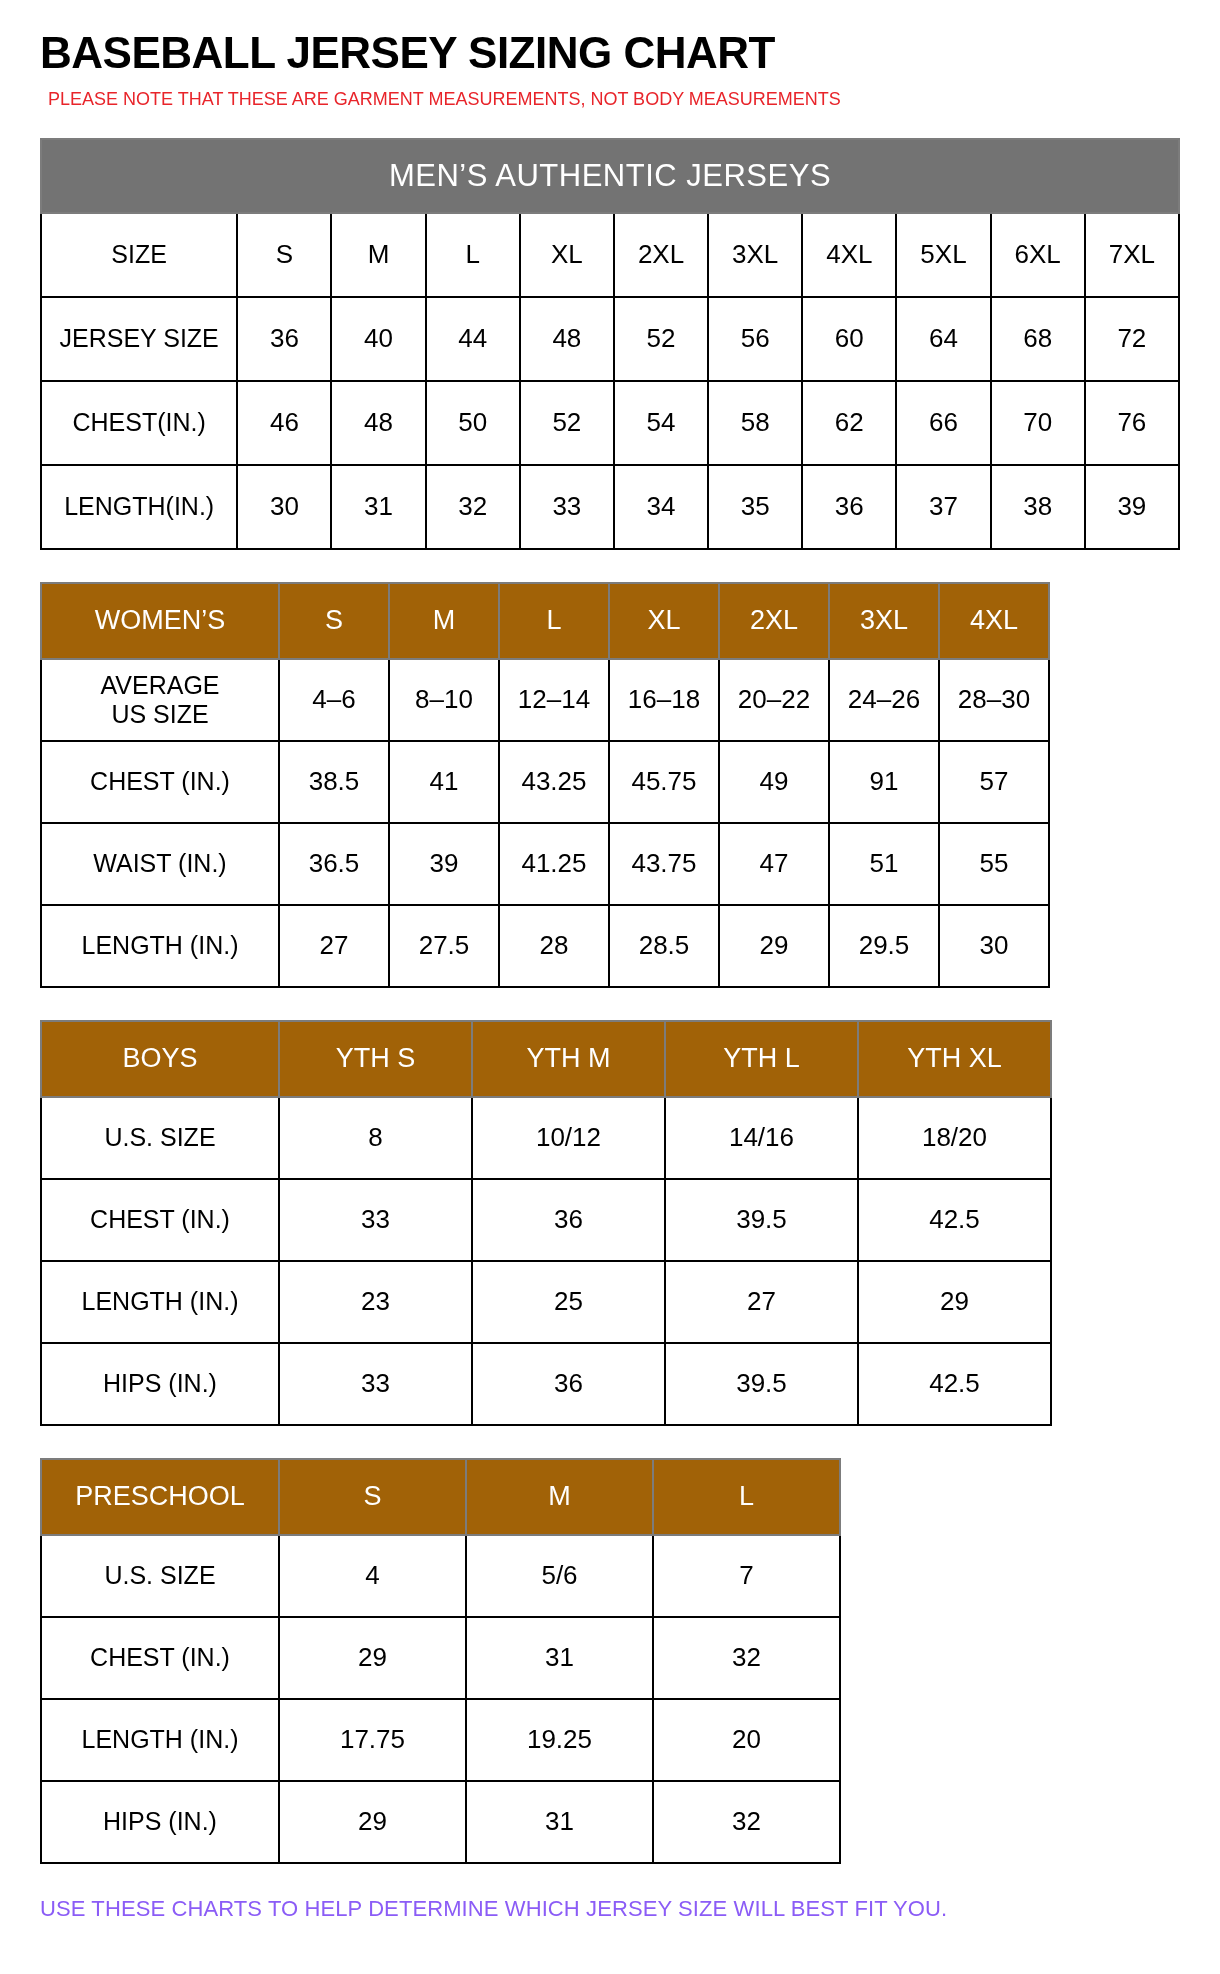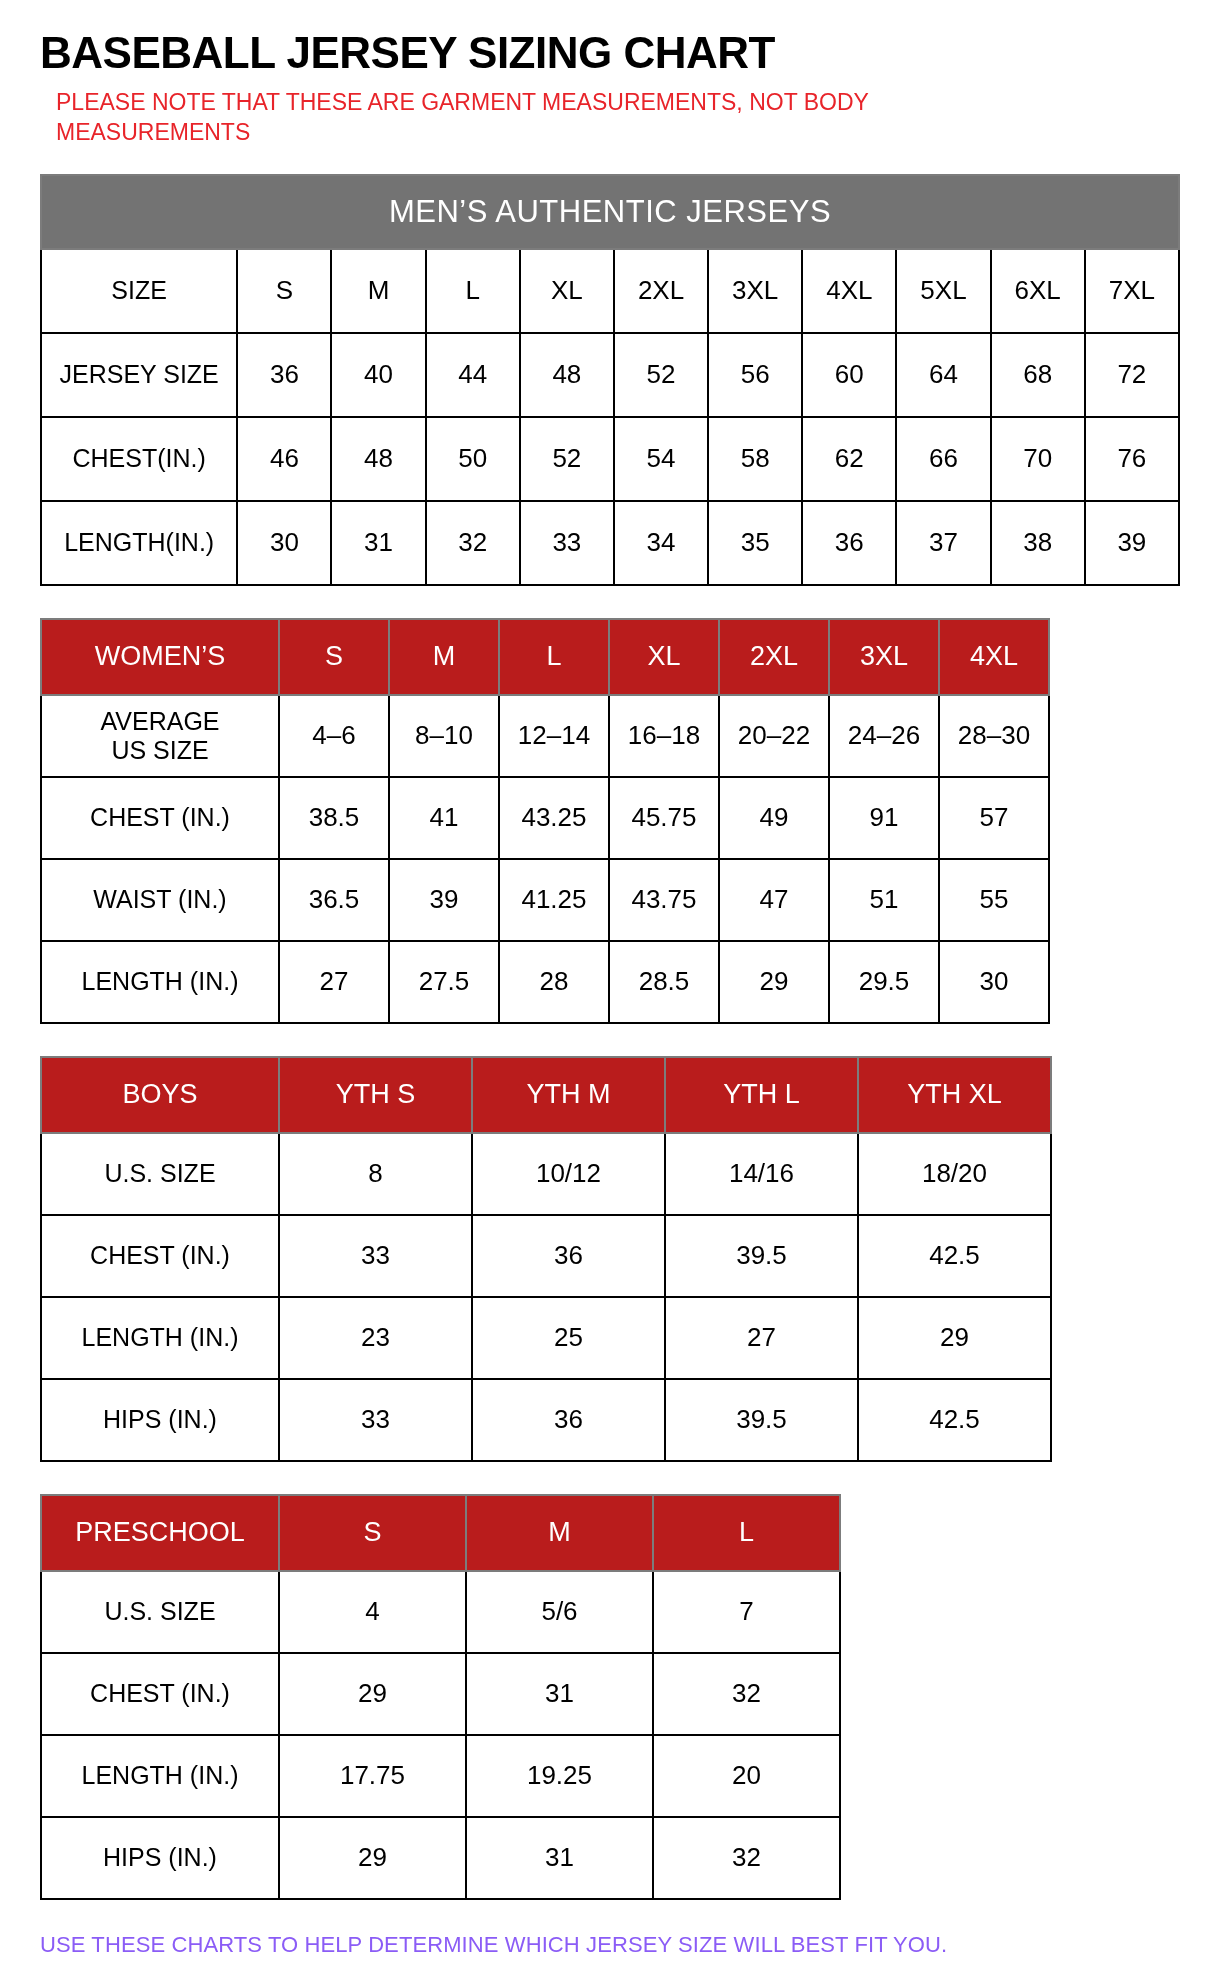--- a/index.html
+++ b/index.html
@@ -22,23 +22,23 @@
   .title {
     font-size: 44px;
     font-weight: bold;
     letter-spacing: -0.5px;
     line-height: 1.05;
     margin: 0 0 12px 0;
     color: #000000;
   }
   .note {
     color: #e8242a;
-    font-size: 23px;
+    font-size: 18px;
     line-height: 1.3;
-    margin: 0 0 26px 16px;
+    margin: 0 0 26px 8px;
     max-width: 1110px;
   }
   table.chart {
     border-collapse: collapse;
     width: 100%;
     margin-bottom: 32px;
     table-layout: fixed;
   }
   table.chart td, table.chart th {
     border: 2px solid #000000;
@@ -67,21 +67,21 @@
     padding: 0 6px;
   }
 
   
   .sub-table { margin-bottom: 32px; }
   .sub-table td {
     height: 78px;
     font-size: 26px;
   }
   .sub-table td.hdr {
-    background: #b91c1c;
+    background: #a16207;
     color: #ffffff;
     border: 2px solid #7c7c7c;
     height: 72px;
     font-size: 27px;
   }
   .sub-table td.rowlabel {
     font-size: 25px;
     padding: 0 4px;
   }
   .two-line { line-height: 1.15; }

